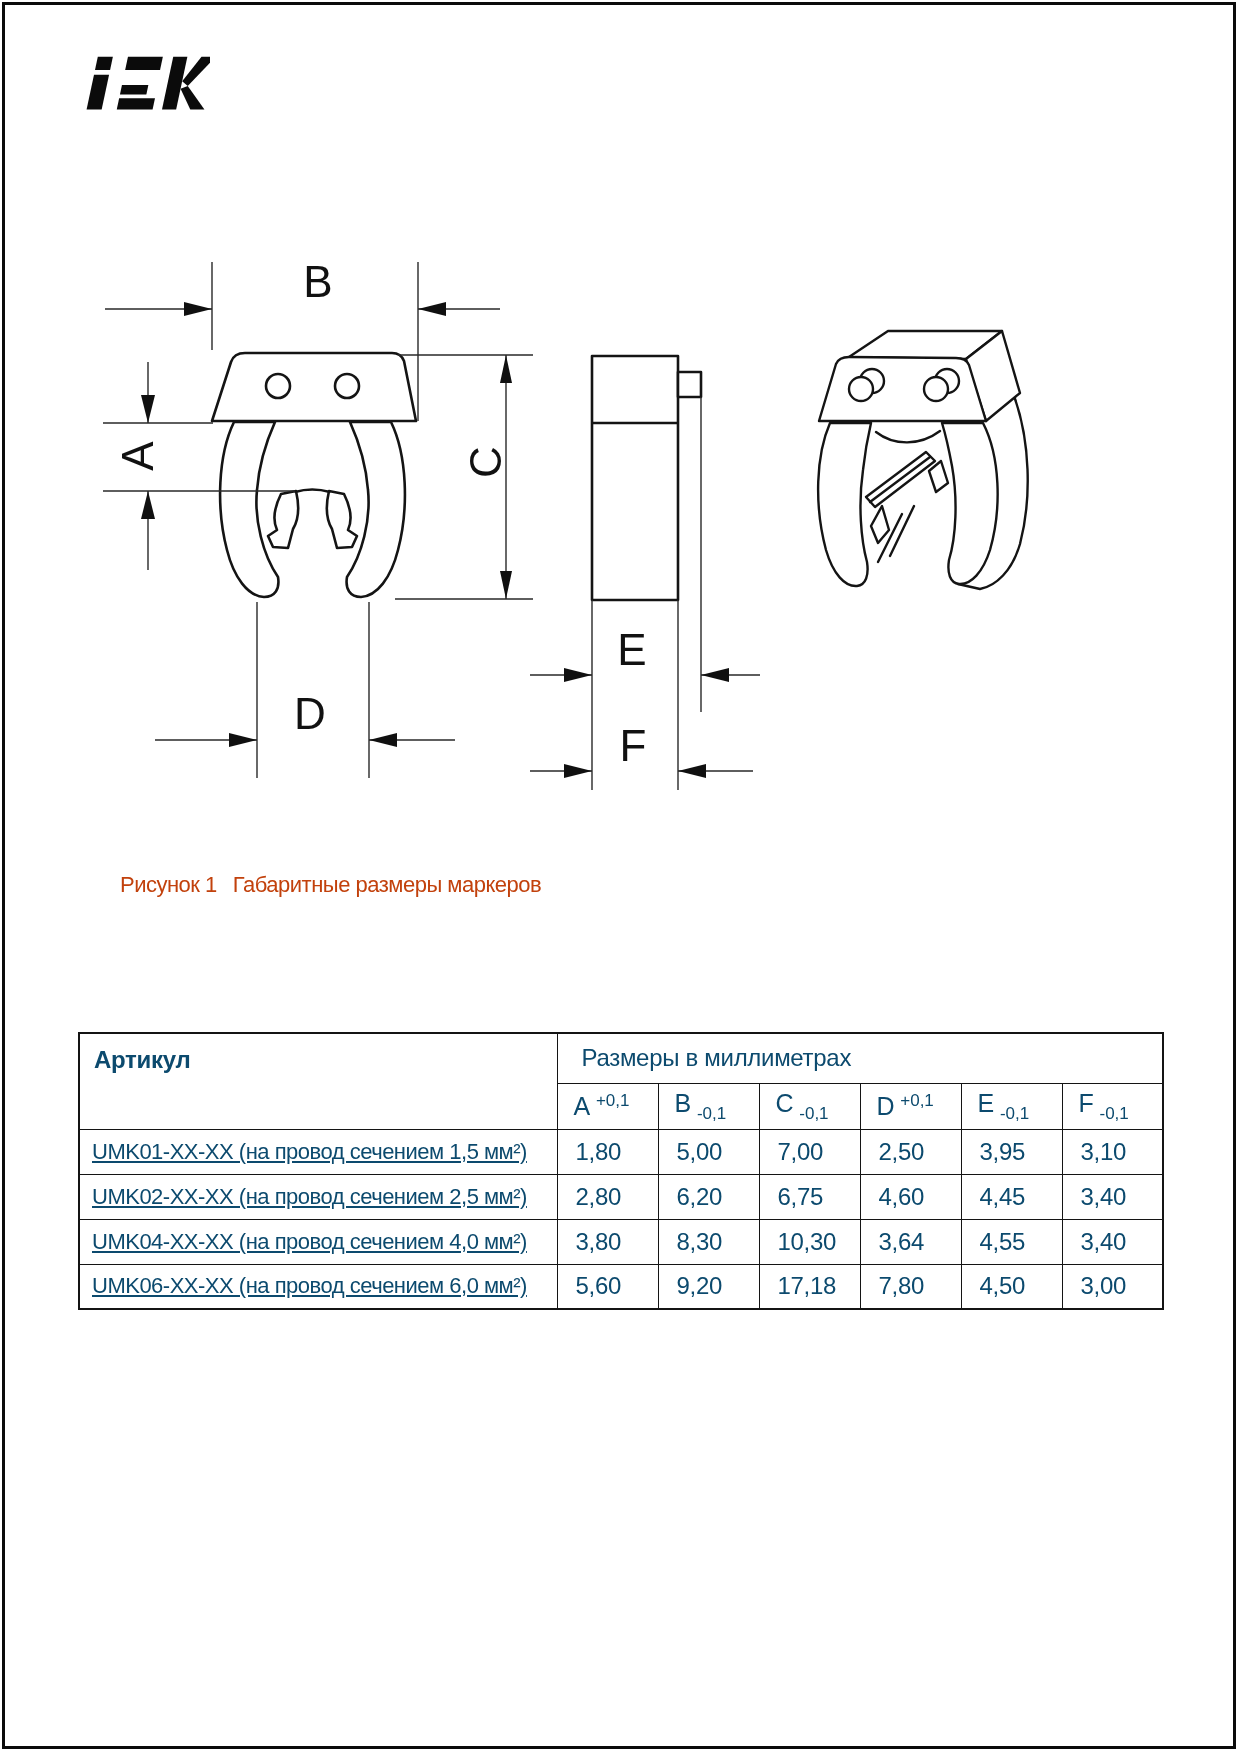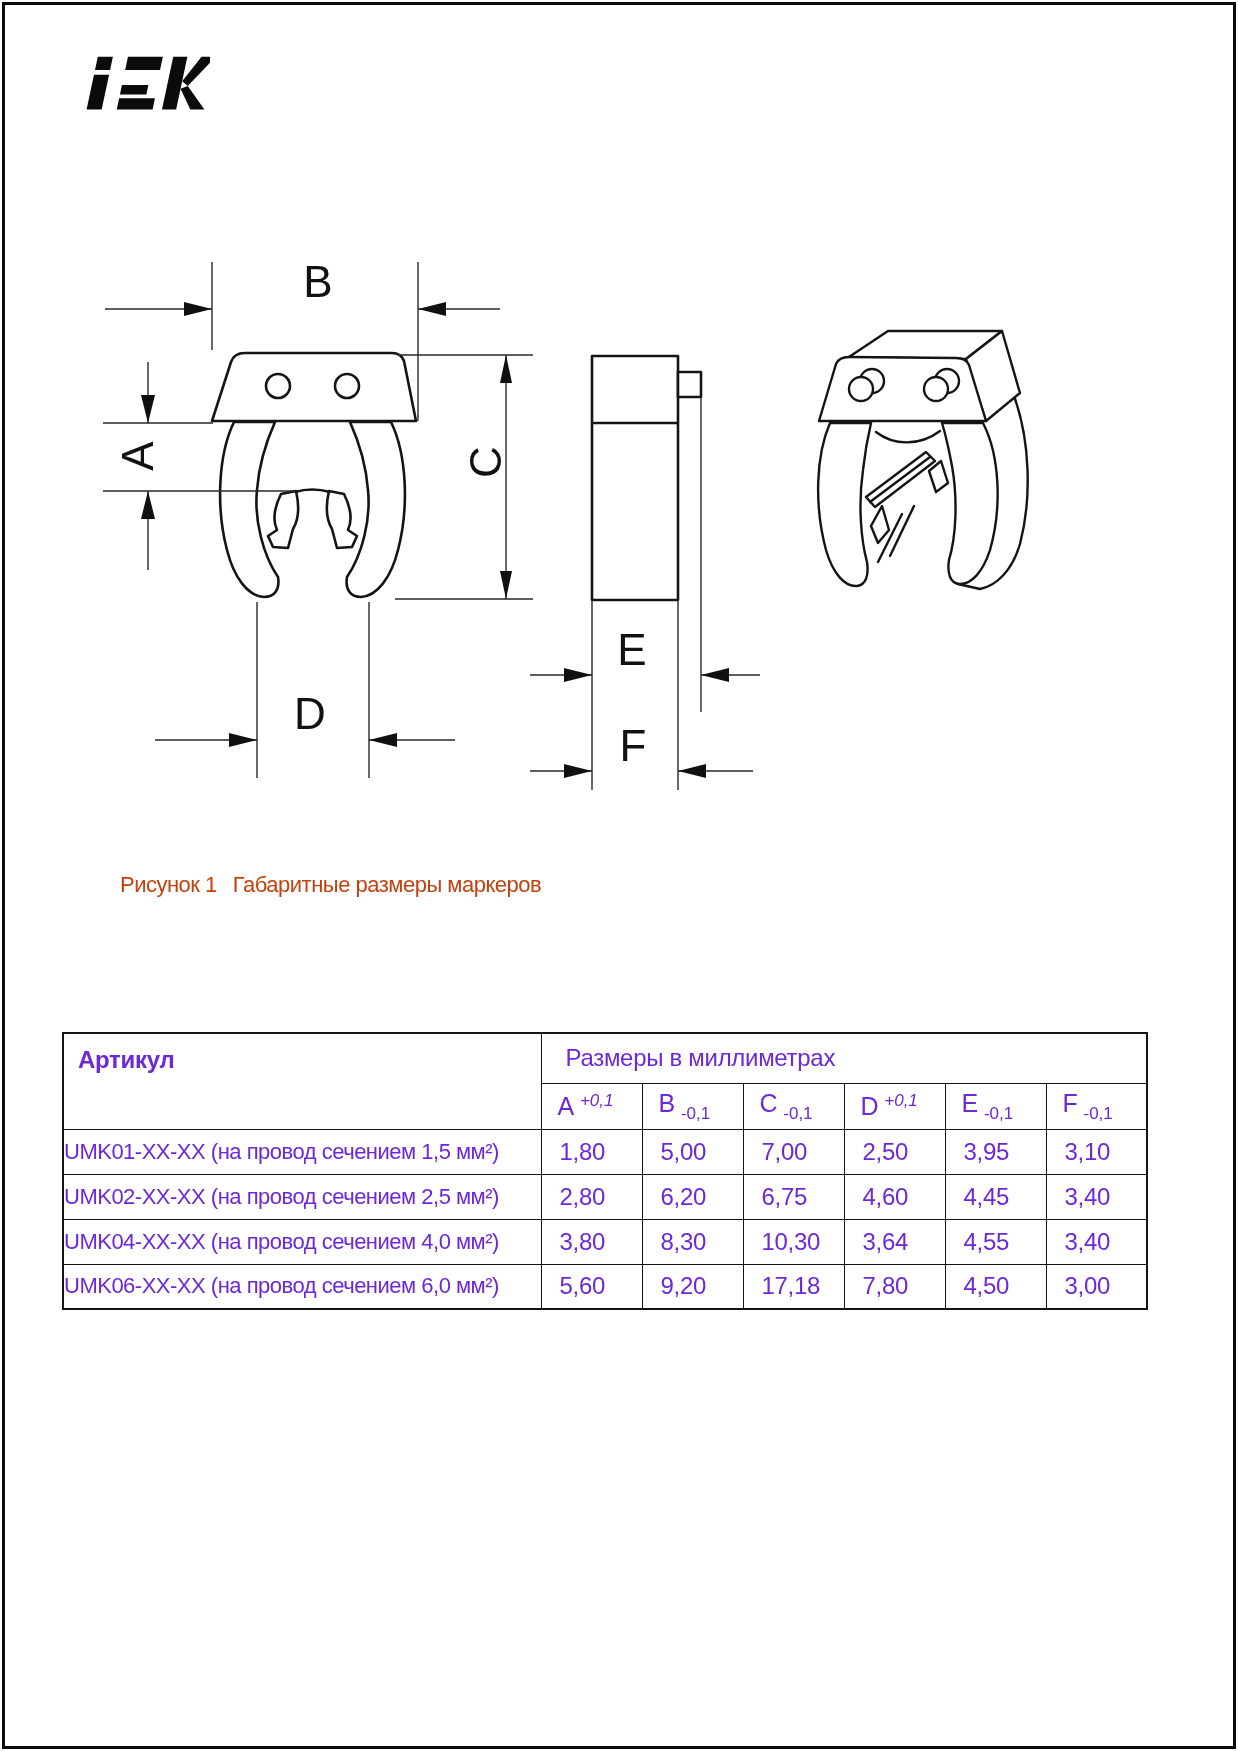--- a/index.html
+++ b/index.html
@@ -19,40 +19,40 @@
     position:absolute; width:48px; height:48px; line-height:48px;
     text-align:center; font-size:44px; color:#111; letter-spacing:0;
   }
   .dim-label.rot { transform:rotate(-90deg); }
   .caption {
     position:absolute; left:120px; top:872px; font-size:22px;
     letter-spacing:-0.5px; color:#c2410c; white-space:nowrap;
   }
   .caption .cap-label { margin-right:16px; }
   table.dims {
-    position:absolute; left:62px; top:1032px; width:1084px;
+    position:absolute; left:78px; top:1032px; width:1084px;
     border-collapse:collapse; table-layout:fixed;
-    font-size:24px; letter-spacing:-0.3px; color:#6d28d9;
+    font-size:24px; letter-spacing:-0.3px; color:#0c4a6e;
   }
   table.dims, table.dims th, table.dims td { border:1.5px solid #141414; }
   table.dims { border-width:2.5px; }
   th.article-head {
     width:478px; text-align:left; vertical-align:top;
     padding:12px 0 0 14px; font-weight:bold; font-size:24px;
   }
   th.sizes-head { text-align:left; padding-left:24px; font-weight:normal; height:50px; }
   tr.subhead th {
     font-weight:normal; text-align:left; padding-left:16px; height:46px; font-size:25px;
   }
   tr.subhead .tol { font-size:17px; margin-left:6px; letter-spacing:0; }
-  tr.subhead .tol.sup { vertical-align:9px;font-style:italic; }
+  tr.subhead .tol.sup { vertical-align:9px; }
   tr.subhead .tol.sub { vertical-align:-7px; }
   tr.datarow { height:45px; }
   tr.datarow td.article {
-    text-align:left; font-size:22px; letter-spacing:-0.5px;
+    text-align:left; padding-left:12px; font-size:22px; letter-spacing:-0.5px;text-decoration:underline;
   }
   tr.datarow td.val { text-align:left; padding-left:18px; font-size:24px; }
 </style>
 </head>
 <body>
 
 <div class="page">
   <div class="frame"></div>
 
   <div class="logo">

